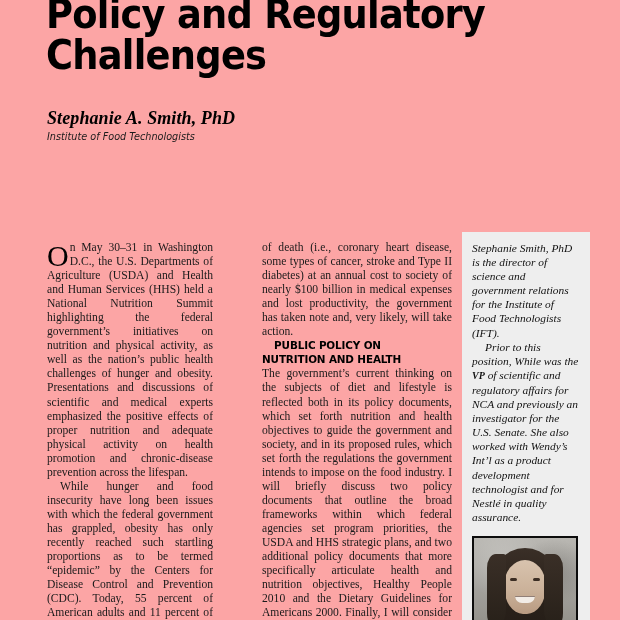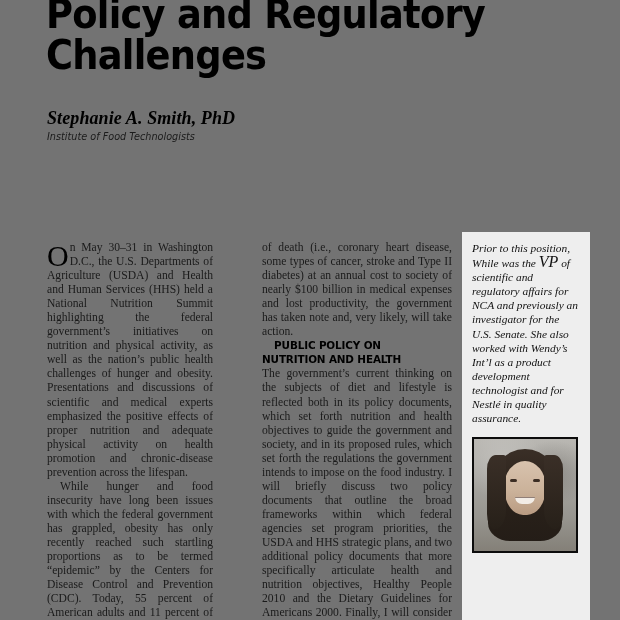--- a/index.html
+++ b/index.html
@@ -12,21 +12,21 @@
     height: 620px;
     position: relative;
     overflow: hidden;
     font-family: "Liberation Serif", serif;
     color: #151515;
   }
 
   .page {
     position: absolute;
     inset: 0;
-    background: #737373;
+    background: #fca5a5;
   }
 
   
   .title-block {
     position: absolute;
     left: 46px;
     top: -6px;
     width: 520px;
   }
   .article-title {
@@ -132,21 +132,21 @@
     font-family: "Liberation Serif", serif;
     font-style: italic;
     font-size: 11.4px;
     line-height: 14.1px;
     color: #111;
     text-align: left;
     margin: 0;
   }
   .bio p { margin: 0; text-indent: 0; }
   .bio p + p { text-indent: 13px; }
-  .smallcaps { font-variant: small-caps; font-size: 16px; }
+  .smallcaps { font-variant: small-caps; font-size: 10px; font-weight: bold; }
 
   .photo-wrap {
     margin: 12px 0 0 0;
     width: 106px;
   }
   .photo {
     width: 102px;
     height: 112px;
     border: 2px solid #0c0c0c;
     position: relative;
@@ -247,20 +247,21 @@
 
   <div class="col" id="col2">
     <p class="no-indent">of death (i.e., coronary heart disease, some types of cancer, stroke and Type II diabetes) at an annual cost to society of nearly $100 billion in medical expenses and lost productivity, the government has taken note and, very likely, will take action.</p>
     <p class="section-head">PUBLIC POLICY ON NUTRITION AND HEALTH</p>
     <p class="no-indent">The government’s current thinking on the subjects of diet and lifestyle is reflected both in its policy documents, which set forth nutrition and health objectives to guide the government and society, and in its proposed rules, which set forth the regulations the government intends to impose on the food industry. I will briefly discuss two policy documents that outline the broad frameworks within which federal agencies set program priorities, the USDA and HHS strategic plans, and two additional policy documents that more specifically articulate health and nutrition objectives, Healthy People 2010 and the Dietary Guidelines for Americans 2000. Finally, I will consider the Food and Drug Administration’s (FDA’s) proposed rule on trans fatty acid labeling.</p>
   </div>
 
   <aside class="sidebar">
     <div class="sidebar-inner">
       <div class="bio">
+        <p>Stephanie Smith, PhD is the director of science and government relations for the Institute of Food Technologists (IFT).</p>
         <p><span>Prior to this position, While was the </span><span class="smallcaps">VP</span><span> of scientific and regulatory affairs for NCA and previously an investigator for the U.S. Senate. She also worked with Wendy’s Int’l as a product development technologist and for Nestlé in quality assurance.</span></p>
       </div>
 
       <div class="photo-wrap">
         <div class="photo">
           <div class="bg"></div>
           <div class="hair"></div>
           <div class="face"></div>
           <div class="eye l"></div>
           <div class="eye r"></div>

